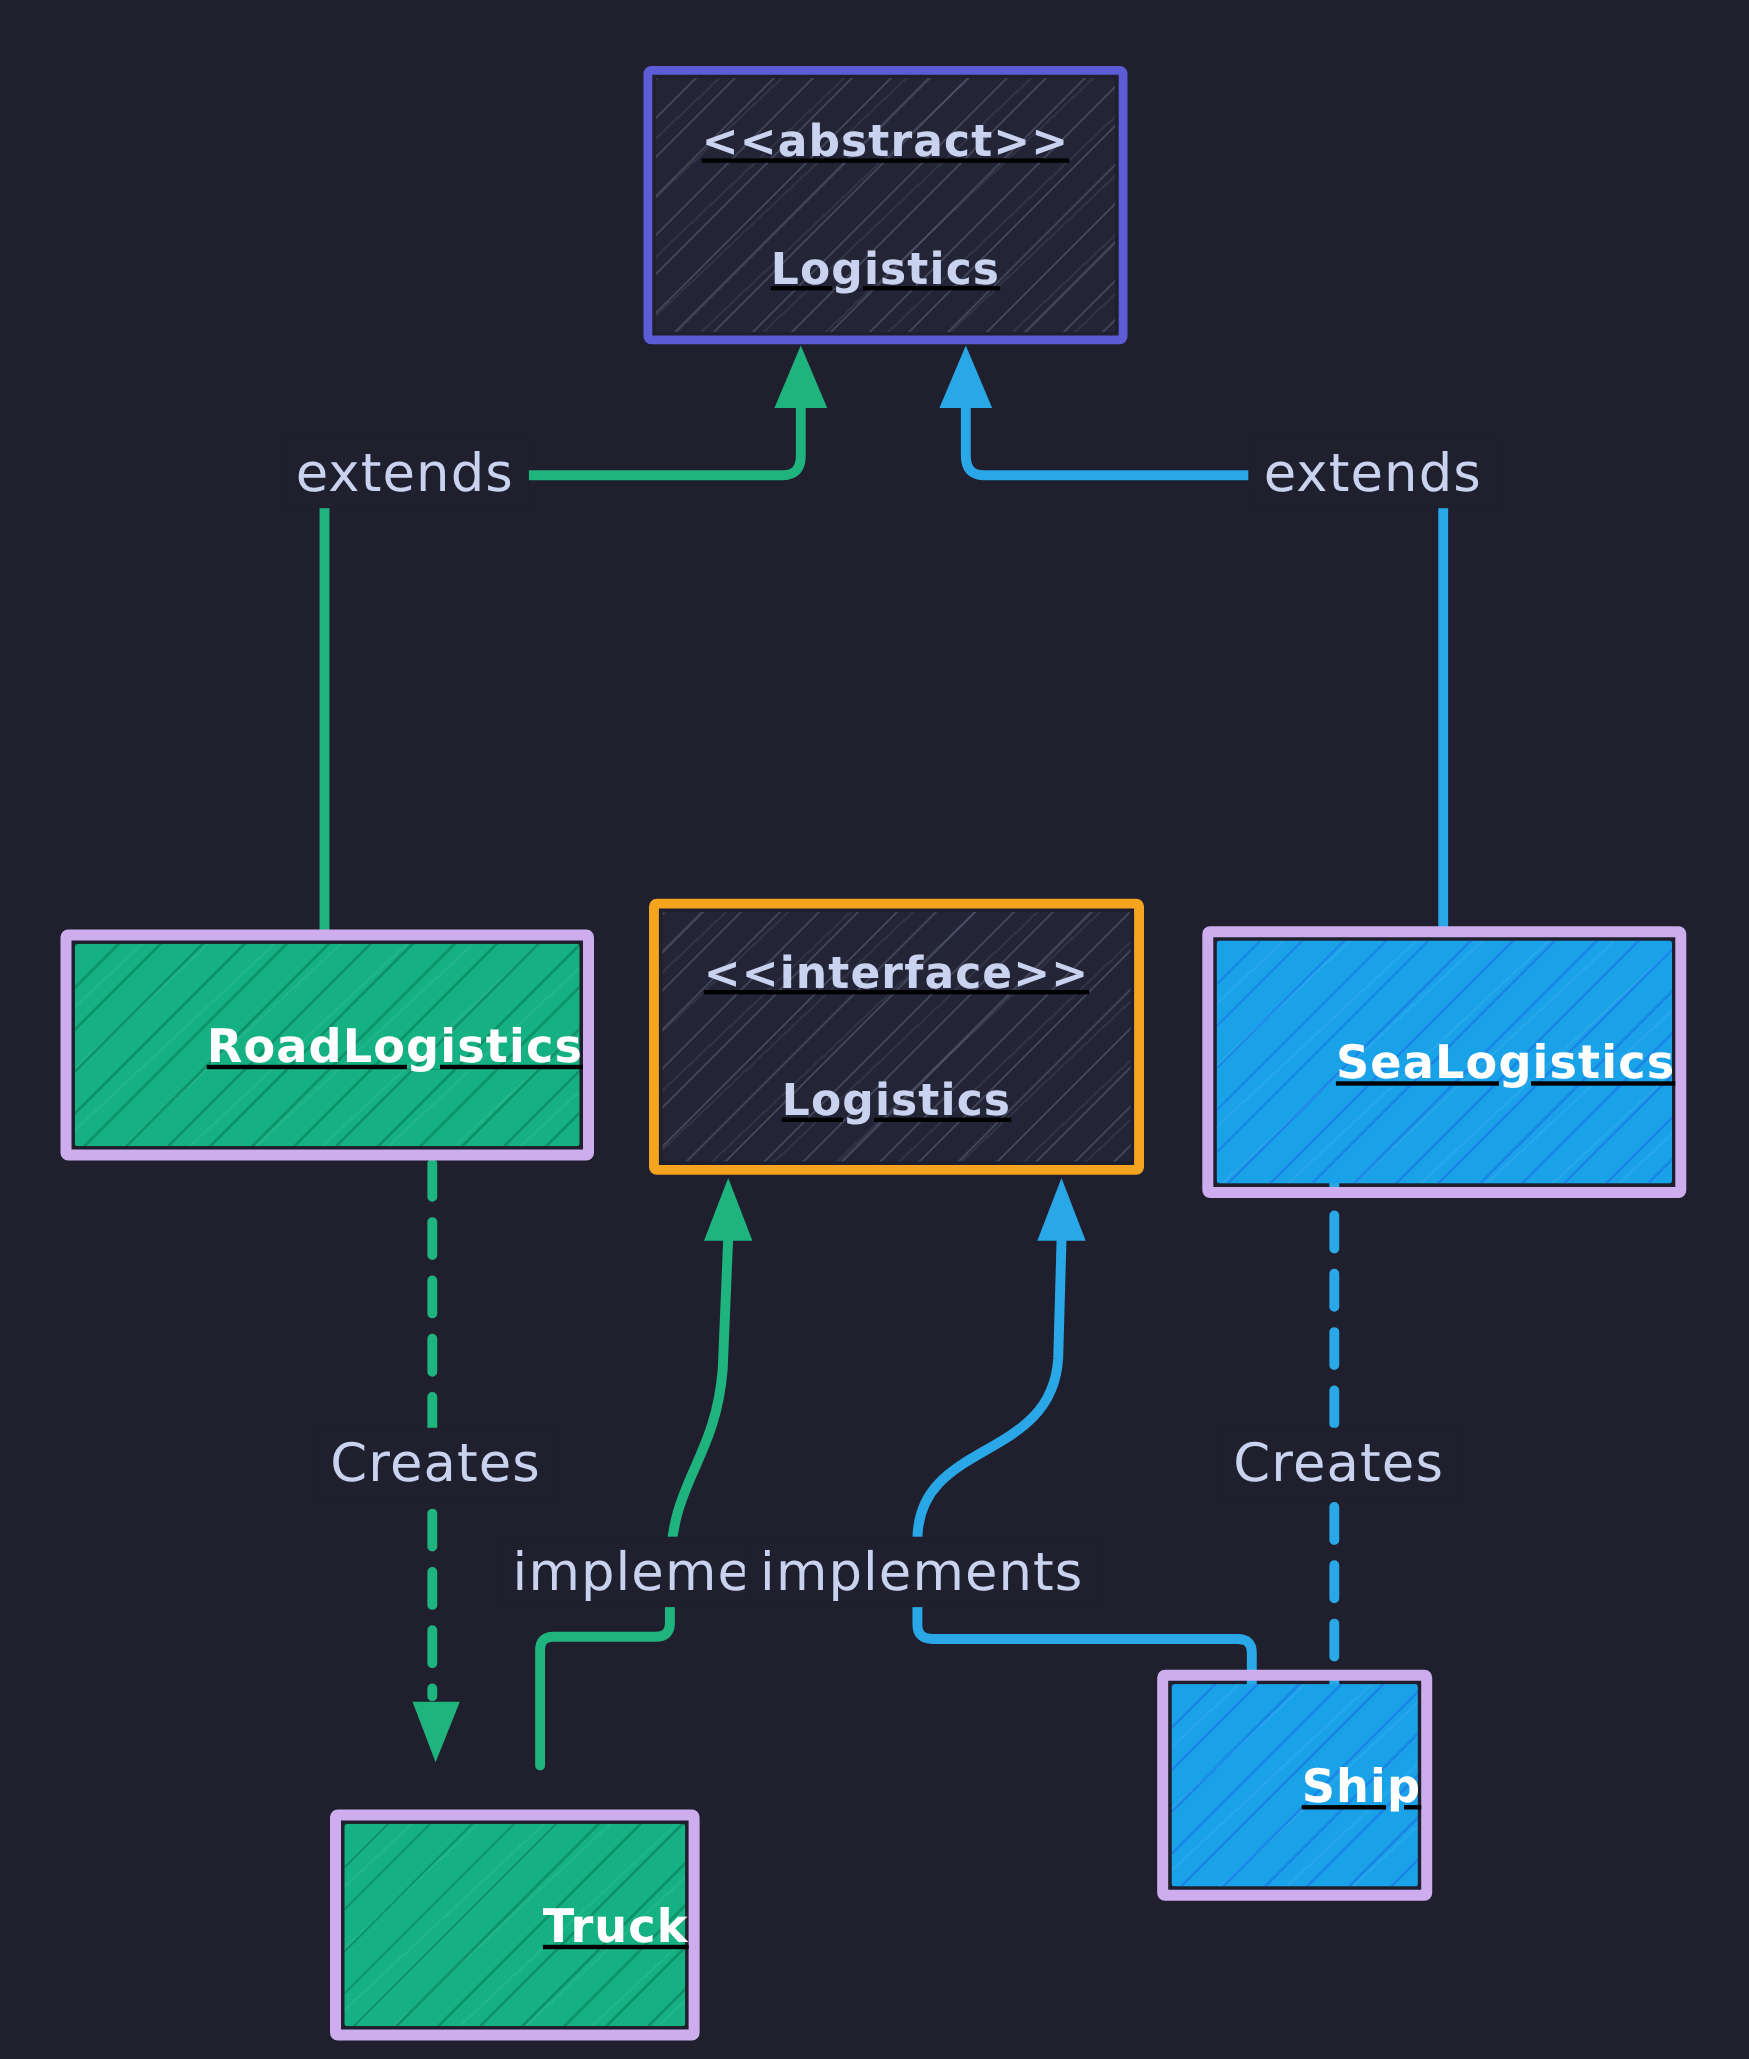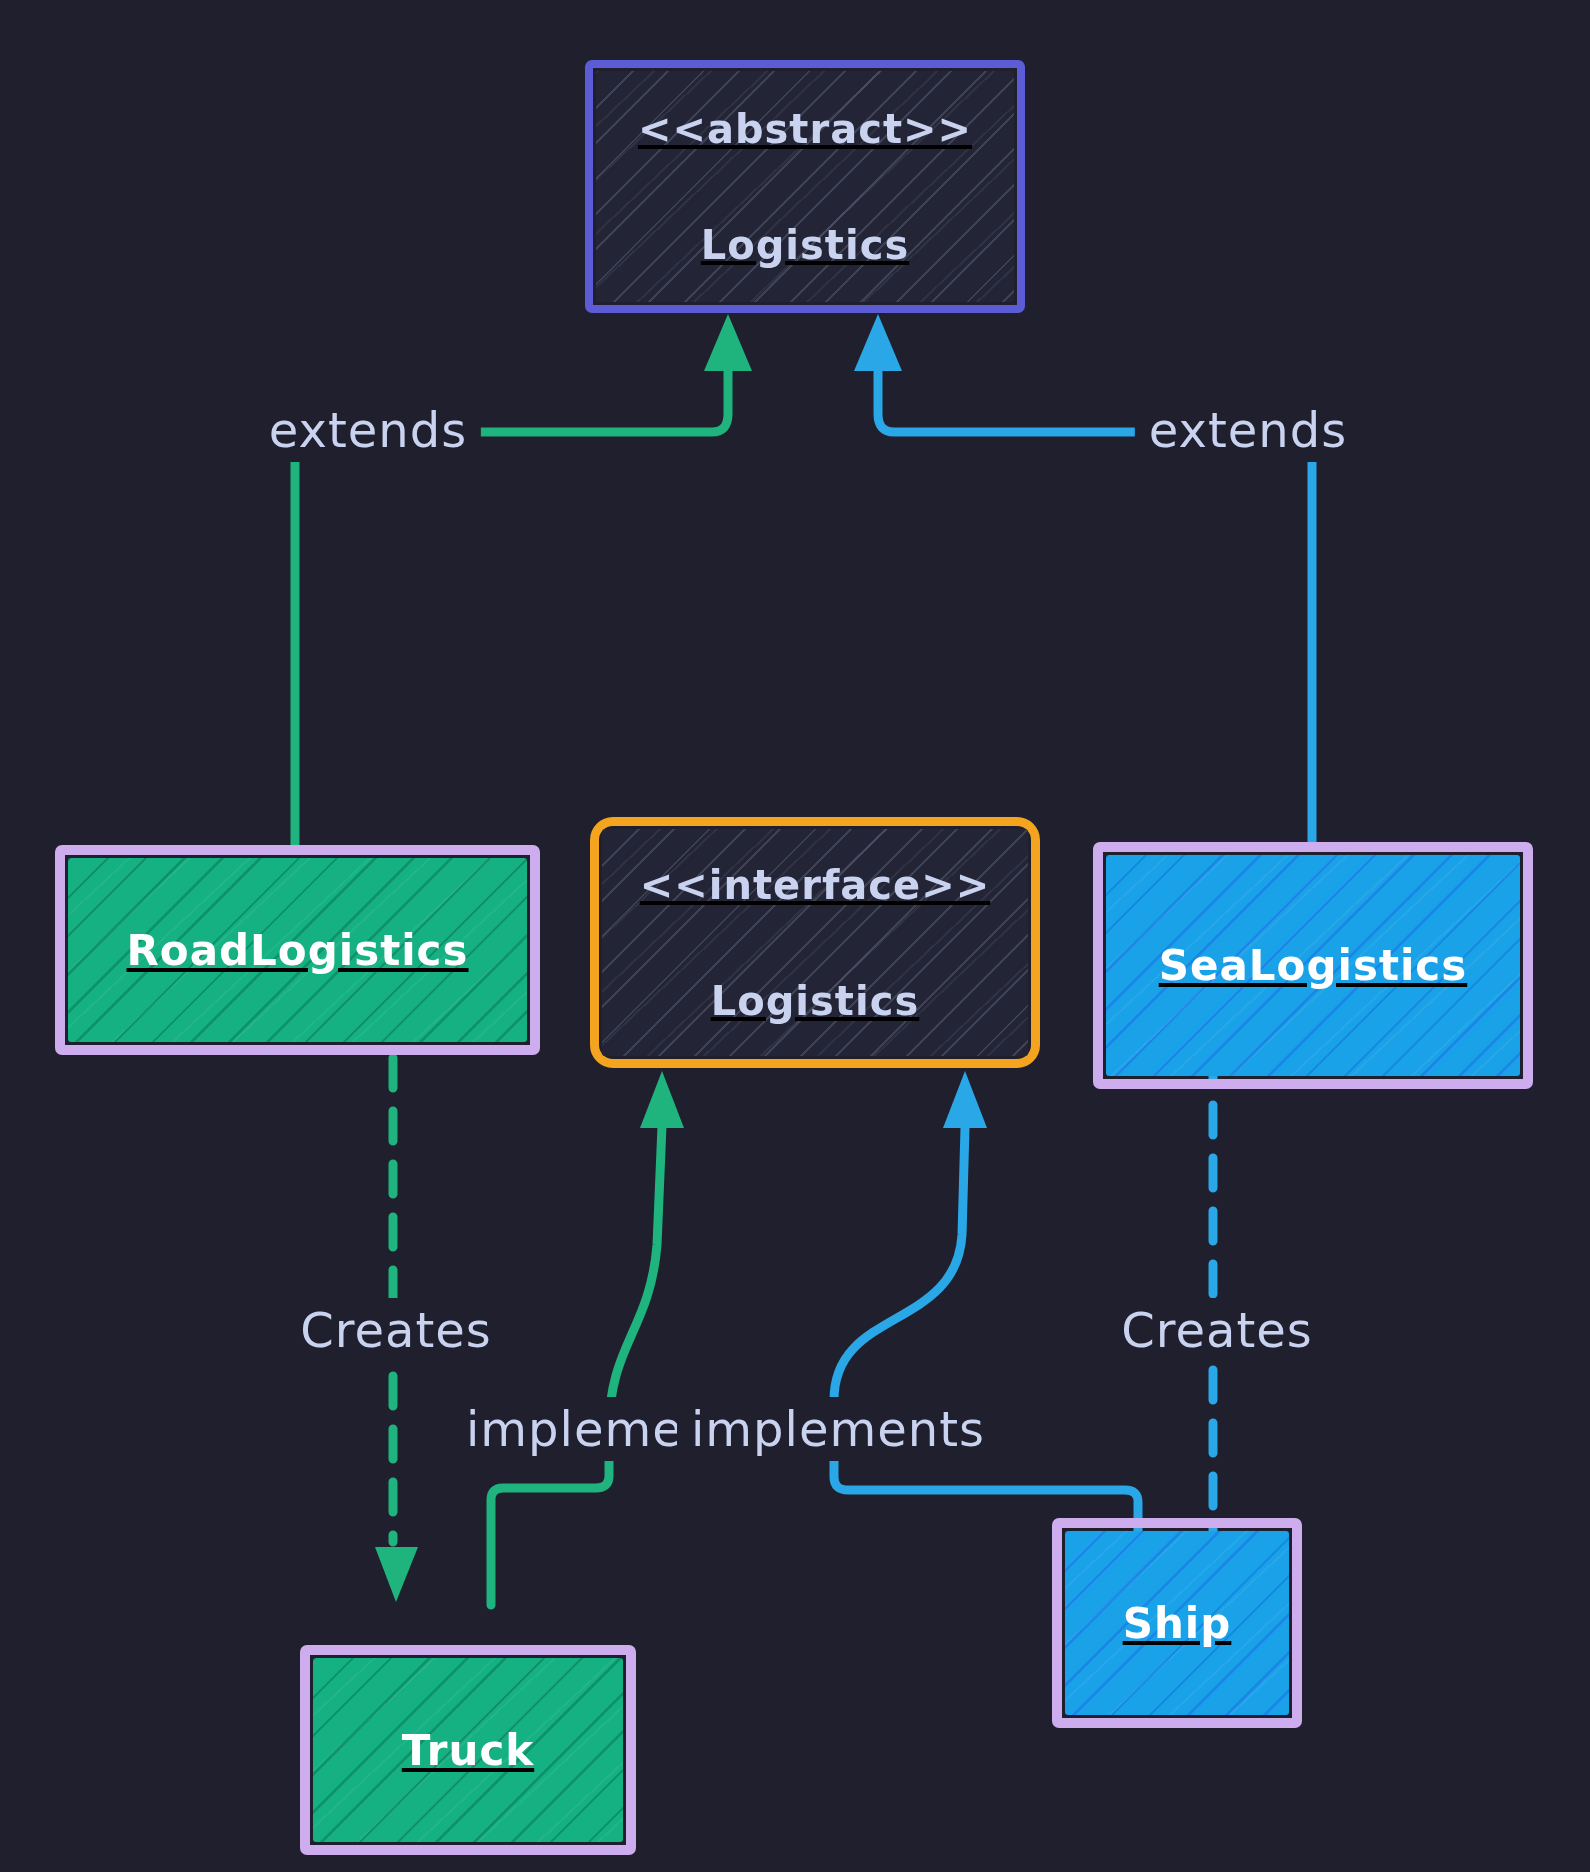--- a/index.html
+++ b/index.html
@@ -19,39 +19,39 @@
   .fill-green{fill:var(--green);}     .fill-blue{fill:var(--blue);}
 
   .node{
     position:absolute;z-index:2;box-sizing:border-box;border-radius:7px;
     display:flex;align-items:center;justify-content:center;text-align:center;text-decoration:underline;
   }
   .node .fill{position:absolute;inset:3px;border-radius:3px;z-index:0;}
   .node .title{position:relative;z-index:1;font-weight:bold;letter-spacing:1px;white-space:pre-line;}
   .b-indigo{border:8px solid var(--indigo);}
   .b-orange{border:9px solid var(--orange);}
-  .b-lavender{border:10px solid var(--lavender);}
+  .b-lavender{border:10px solid var(--lavender);justify-content:flex-end;}
   .f-dark{background-color:var(--dark-fill);
     background-image:
       repeating-linear-gradient(135deg, rgba(196,206,236,.17) 0 2px, transparent 2px 25px),
       repeating-linear-gradient(136.5deg, rgba(196,206,236,.08) 0 2px, transparent 2px 39px);}
   .f-green{background-color:var(--green-fill);
     background-image:
       repeating-linear-gradient(135deg, rgba(4,104,70,.42) 0 2.5px, transparent 2.5px 27px),
       repeating-linear-gradient(137deg, rgba(255,255,255,.05) 0 2px, transparent 2px 41px);}
   .f-blue{background-color:var(--blue-fill);
     background-image:
       repeating-linear-gradient(135deg, rgba(27,92,230,.38) 0 2.5px, transparent 2.5px 27px),
       repeating-linear-gradient(137deg, rgba(255,255,255,.06) 0 2px, transparent 2px 41px);}
   .title-light{color:var(--text-light);font-size:40px;line-height:1.45;}
   .title-white{color:var(--text-white);font-size:42px;letter-spacing:2px;}
 
   #node-logistics{left:585px;top:60px;width:440px;height:253px;}
   #node-road{left:55px;top:845px;width:485px;height:210px;}
-  #node-transport{left:590px;top:817px;width:450px;height:251px;border-radius:23px;}
+  #node-transport{left:590px;top:817px;width:450px;height:251px;}
   #node-sea{left:1093px;top:842px;width:440px;height:247px;}
   #node-truck{left:300px;top:1605px;width:336px;height:210px;margin-top:40px;}
   #node-ship{left:1052px;top:1518px;width:250px;height:210px;}
 
   .edge-label{
     position:absolute;z-index:3;transform:translate(-50%,-50%);
     background:var(--bg);color:var(--text-light);font-size:48px;
     letter-spacing:1px;padding:4px 14px;white-space:nowrap;
   }
   #label-extends-left{left:368px;top:430px;}

